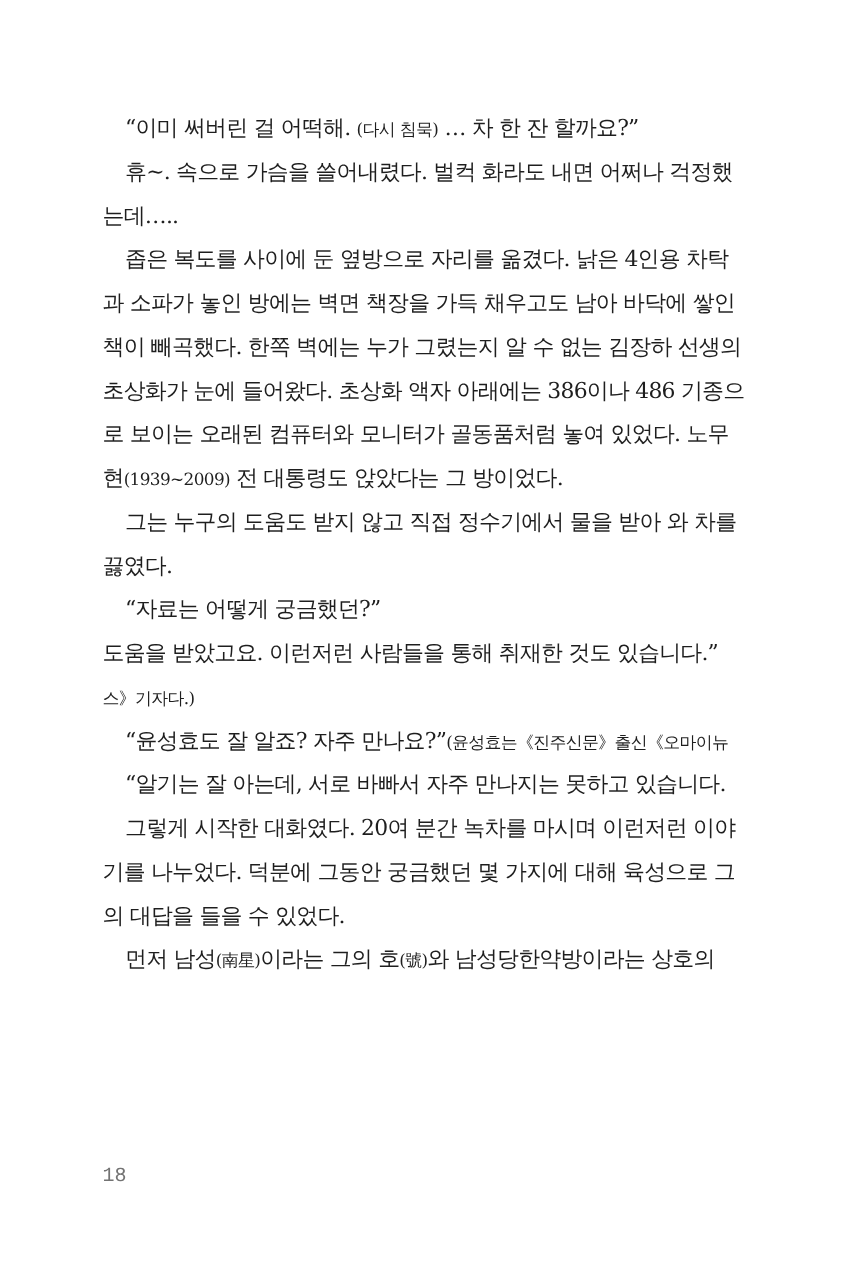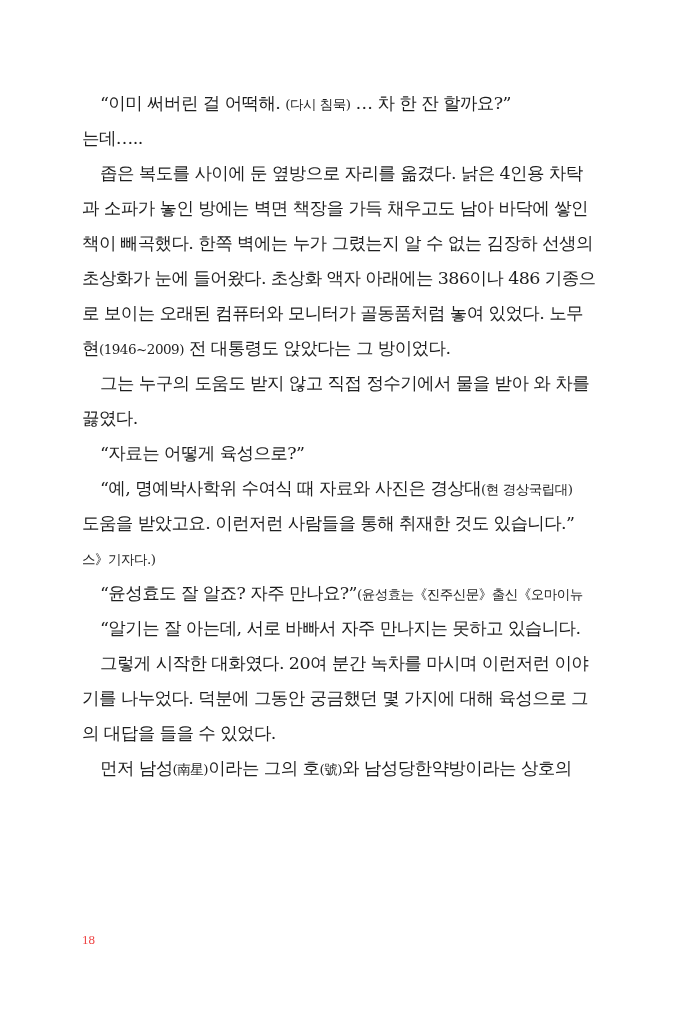--- a/index.html
+++ b/index.html
@@ -13,41 +13,41 @@
       color: #1e1e1e;
     }
     .line {
       height: 35px; line-height: 35px; font-size: 17.5px; white-space: nowrap;
       letter-spacing: -0.6px;
     }
     .indent { padding-left: 18px; }
     .small { font-size: 13.5px; letter-spacing: -0.5px; }
     .page-number {
       position: absolute; left: 82px; top: 932px;
-      font-family: Liberation Serif, serif;
-      font-size: 13px; color: #ef4444;
+      font-family: Liberation Mono, monospace;
+      font-size: 16px; color: #737373;
     }
   </style>
 </head>
 <body>
 
 <div class="page">
   <div class="text-block" id="text-block">
       <div class="line indent"><span>“이미 써버린 걸 어떡해. </span><span class="small">(다시 침묵)</span><span> … 차 한 잔 할까요?”</span></div>
+      <div class="line indent"><span>휴~. 속으로 가슴을 쓸어내렸다. 벌컥 화라도 내면 어쩌나 걱정했</span></div>
       <div class="line"><span>는데…..</span></div>
       <div class="line indent"><span>좁은 복도를 사이에 둔 옆방으로 자리를 옮겼다. 낡은 4인용 차탁</span></div>
       <div class="line"><span>과 소파가 놓인 방에는 벽면 책장을 가득 채우고도 남아 바닥에 쌓인</span></div>
       <div class="line"><span>책이 빼곡했다. 한쪽 벽에는 누가 그렸는지 알 수 없는 김장하 선생의</span></div>
       <div class="line"><span>초상화가 눈에 들어왔다. 초상화 액자 아래에는 386이나 486 기종으</span></div>
       <div class="line"><span>로 보이는 오래된 컴퓨터와 모니터가 골동품처럼 놓여 있었다. 노무</span></div>
-      <div class="line"><span>현</span><span class="small">(1946~2009)</span><span> 전 대통령도 앉았다는 그 방이었다.</span></div>
+      <div class="line"><span>현</span><span class="small">(1939~2009)</span><span> 전 대통령도 앉았다는 그 방이었다.</span></div>
       <div class="line indent"><span>그는 누구의 도움도 받지 않고 직접 정수기에서 물을 받아 와 차를</span></div>
       <div class="line"><span>끓였다.</span></div>
-      <div class="line indent"><span>“자료는 어떻게 육성으로?”</span></div>
-      <div class="line indent"><span>“예, 명예박사학위 수여식 때 자료와 사진은 경상대</span><span class="small">(현 경상국립대)</span></div>
+      <div class="line indent"><span>“자료는 어떻게 궁금했던?”</span></div>
       <div class="line"><span>도움을 받았고요. 이런저런 사람들을 통해 취재한 것도 있습니다.”</span></div>
       <div class="line"><span class="small">스》기자다.)</span></div>
       <div class="line indent"><span>“윤성효도 잘 알죠? 자주 만나요?”</span><span class="small">(윤성효는《진주신문》출신《오마이뉴</span></div>
       <div class="line indent"><span>“알기는 잘 아는데, 서로 바빠서 자주 만나지는 못하고 있습니다.</span></div>
       <div class="line indent"><span>그렇게 시작한 대화였다. 20여 분간 녹차를 마시며 이런저런 이야</span></div>
       <div class="line"><span>기를 나누었다. 덕분에 그동안 궁금했던 몇 가지에 대해 육성으로 그</span></div>
       <div class="line"><span>의 대답을 들을 수 있었다.</span></div>
       <div class="line indent"><span>먼저 남성</span><span class="small">(南星)</span><span>이라는 그의 호</span><span class="small">(號)</span><span>와 남성당한약방이라는 상호의</span></div>
     </div>
   <div class="page-number">18</div>

